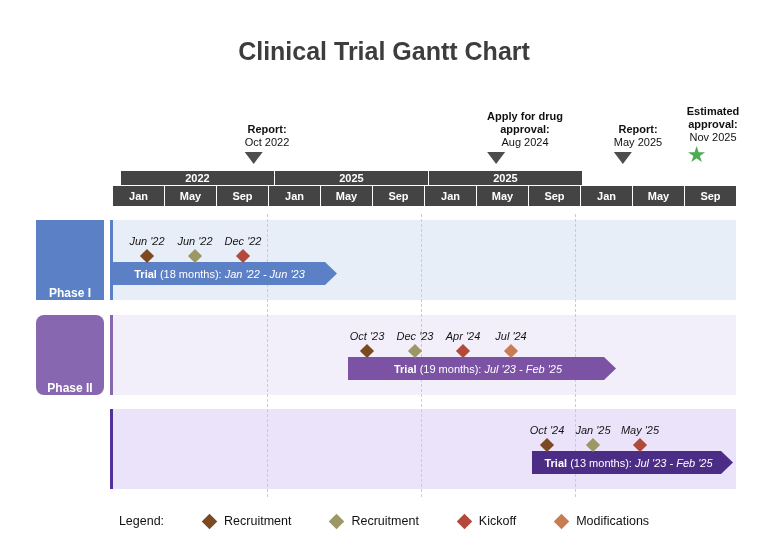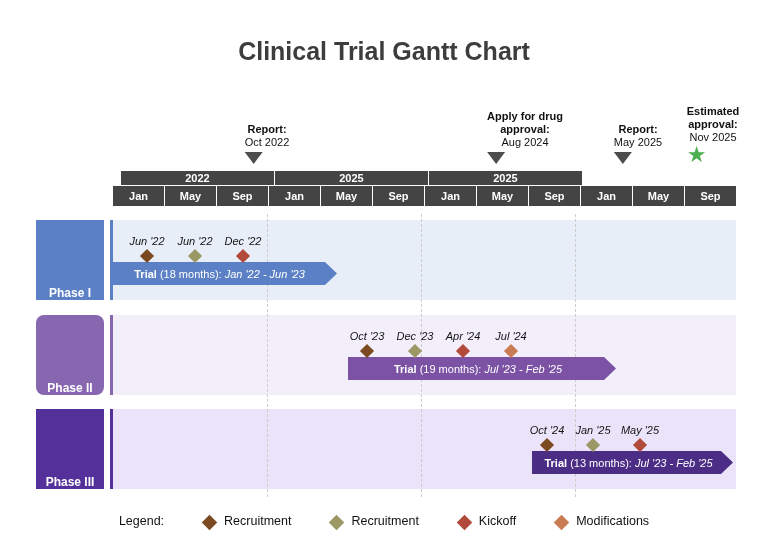--- a/index.html
+++ b/index.html
@@ -35,21 +35,21 @@
            transform:translateX(-50%) rotate(45deg);z-index:4;}
   .bar{position:absolute;top:42px;height:23px;display:flex;align-items:center;justify-content:center;
        color:#ffffff;font-size:11px;z-index:3;box-sizing:border-box;padding-right:8px;
        clip-path:polygon(0 0,calc(100% - 12px) 0,100% 50%,calc(100% - 12px) 100%,0 100%);}
   .bar span{white-space:pre;}
   .bar .b{font-weight:bold;}
   .bar .i{font-style:italic;}
   
   .legend{position:absolute;left:0;right:0;top:514px;display:flex;justify-content:center;
           align-items:center;gap:40px;font-size:12.5px;color:#111;}
-  .legend-item{display:flex;align-items:flex-end;gap:9px;}
+  .legend-item{display:flex;align-items:center;gap:9px;}
   .ldia{width:11px;height:11px;transform:rotate(45deg);display:inline-block;flex:none;}
 </style>
 </head>
 <body>
 
 <div class="canvas">
   <h1 class="title">Clinical Trial Gantt Chart</h1>
   <div id="annotations">
       <div class="annotation" style="left: 267px;">
         <div class="ann-line bold">Report:</div>
@@ -126,23 +126,20 @@
         <div class="diamond" style="left: 463px; background: rgb(177, 74, 58);"></div>
         <div class="ms-label" style="left: 511px;">Jul '24</div>
         <div class="diamond" style="left: 511px; background: rgb(201, 124, 82);"></div>
         <div class="bar" style="left: 348px; width: 268px; background: rgb(123, 82, 164);">
           <span class="b">Trial</span>
           <span> (19 months): </span>
           <span class="i">Jul '23 - Feb '25</span>
         </div>
       </div>
       <div class="row" style="top: 409px;">
-        <div class="phase-label" style="background: rgb(84, 49, 154);">
-          <span>Phase III</span>
-        </div>
         <div class="row-content" style="background: rgb(234, 227, 249); border-left-color: rgb(84, 49, 154);"></div>
         <div class="ms-label" style="left: 547px;">Oct '24</div>
         <div class="diamond" style="left: 547px; background: rgb(123, 74, 33);"></div>
         <div class="ms-label" style="left: 593px;">Jan '25</div>
         <div class="diamond" style="left: 593px; background: rgb(155, 152, 101);"></div>
         <div class="ms-label" style="left: 640px;">May '25</div>
         <div class="diamond" style="left: 640px; background: rgb(177, 74, 58);"></div>
         <div class="bar" style="left: 532px; width: 201px; background: rgb(75, 45, 134);">
           <span class="b">Trial</span>
           <span> (13 months): </span>

